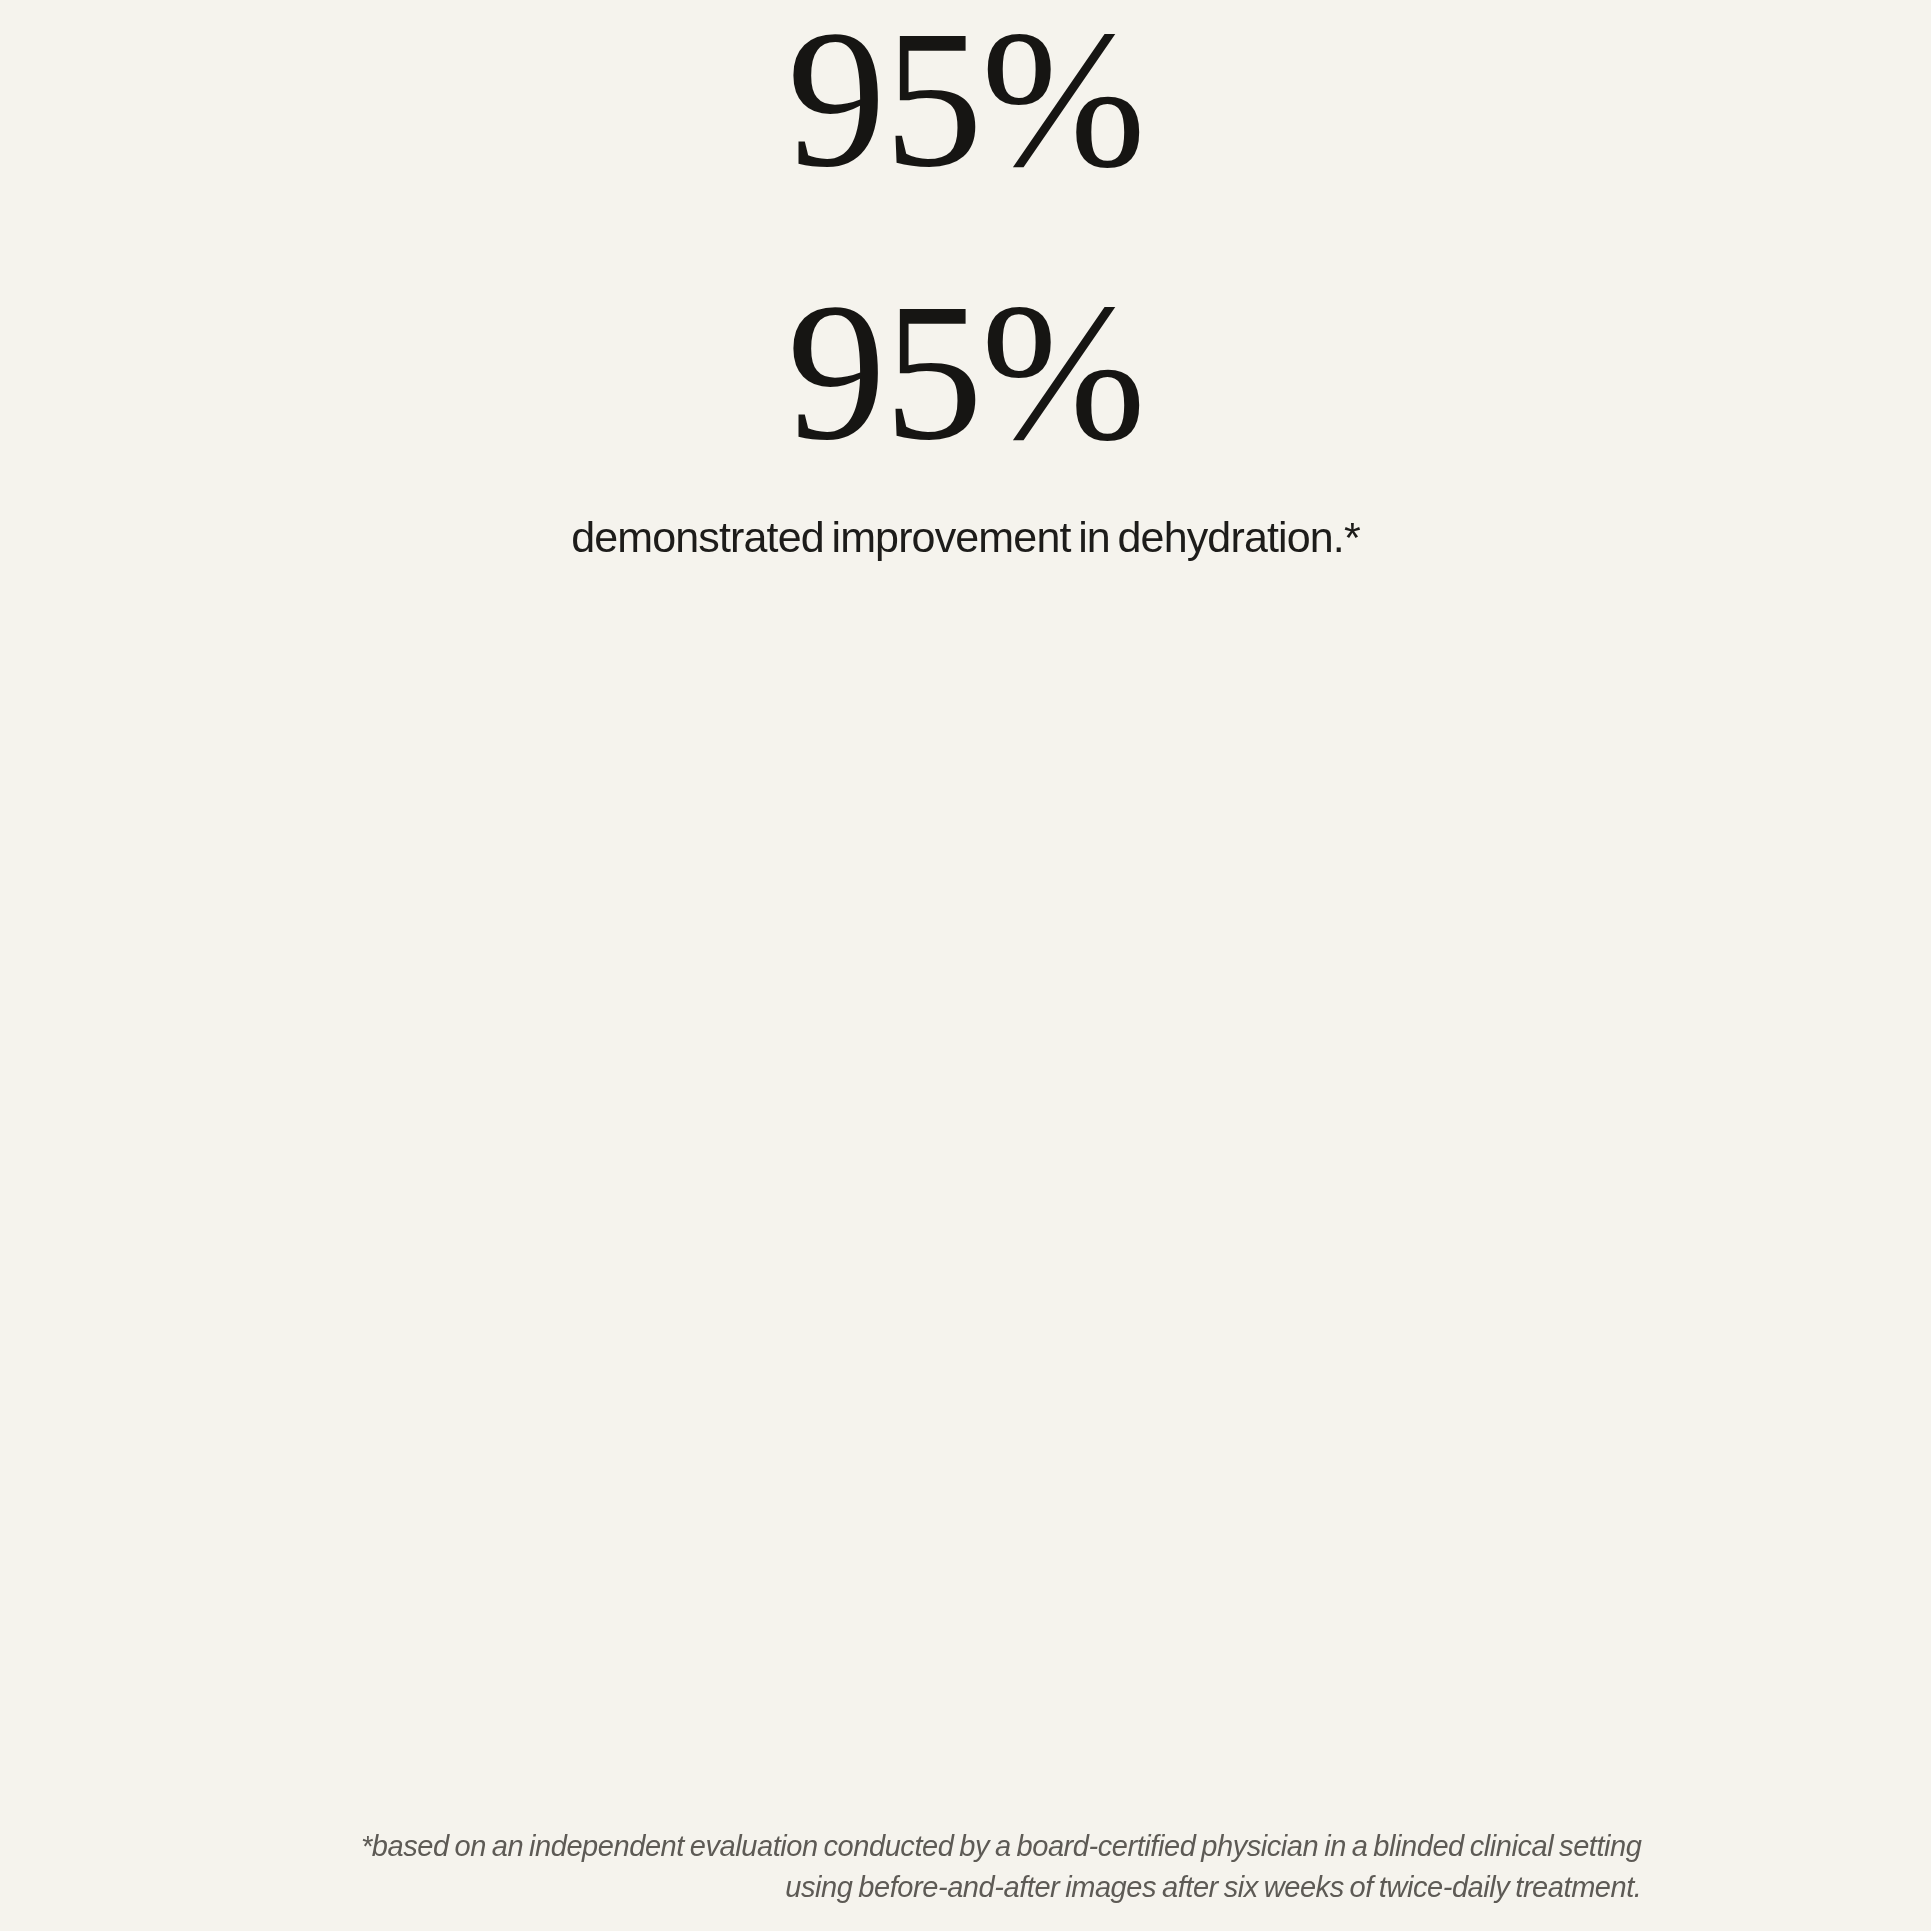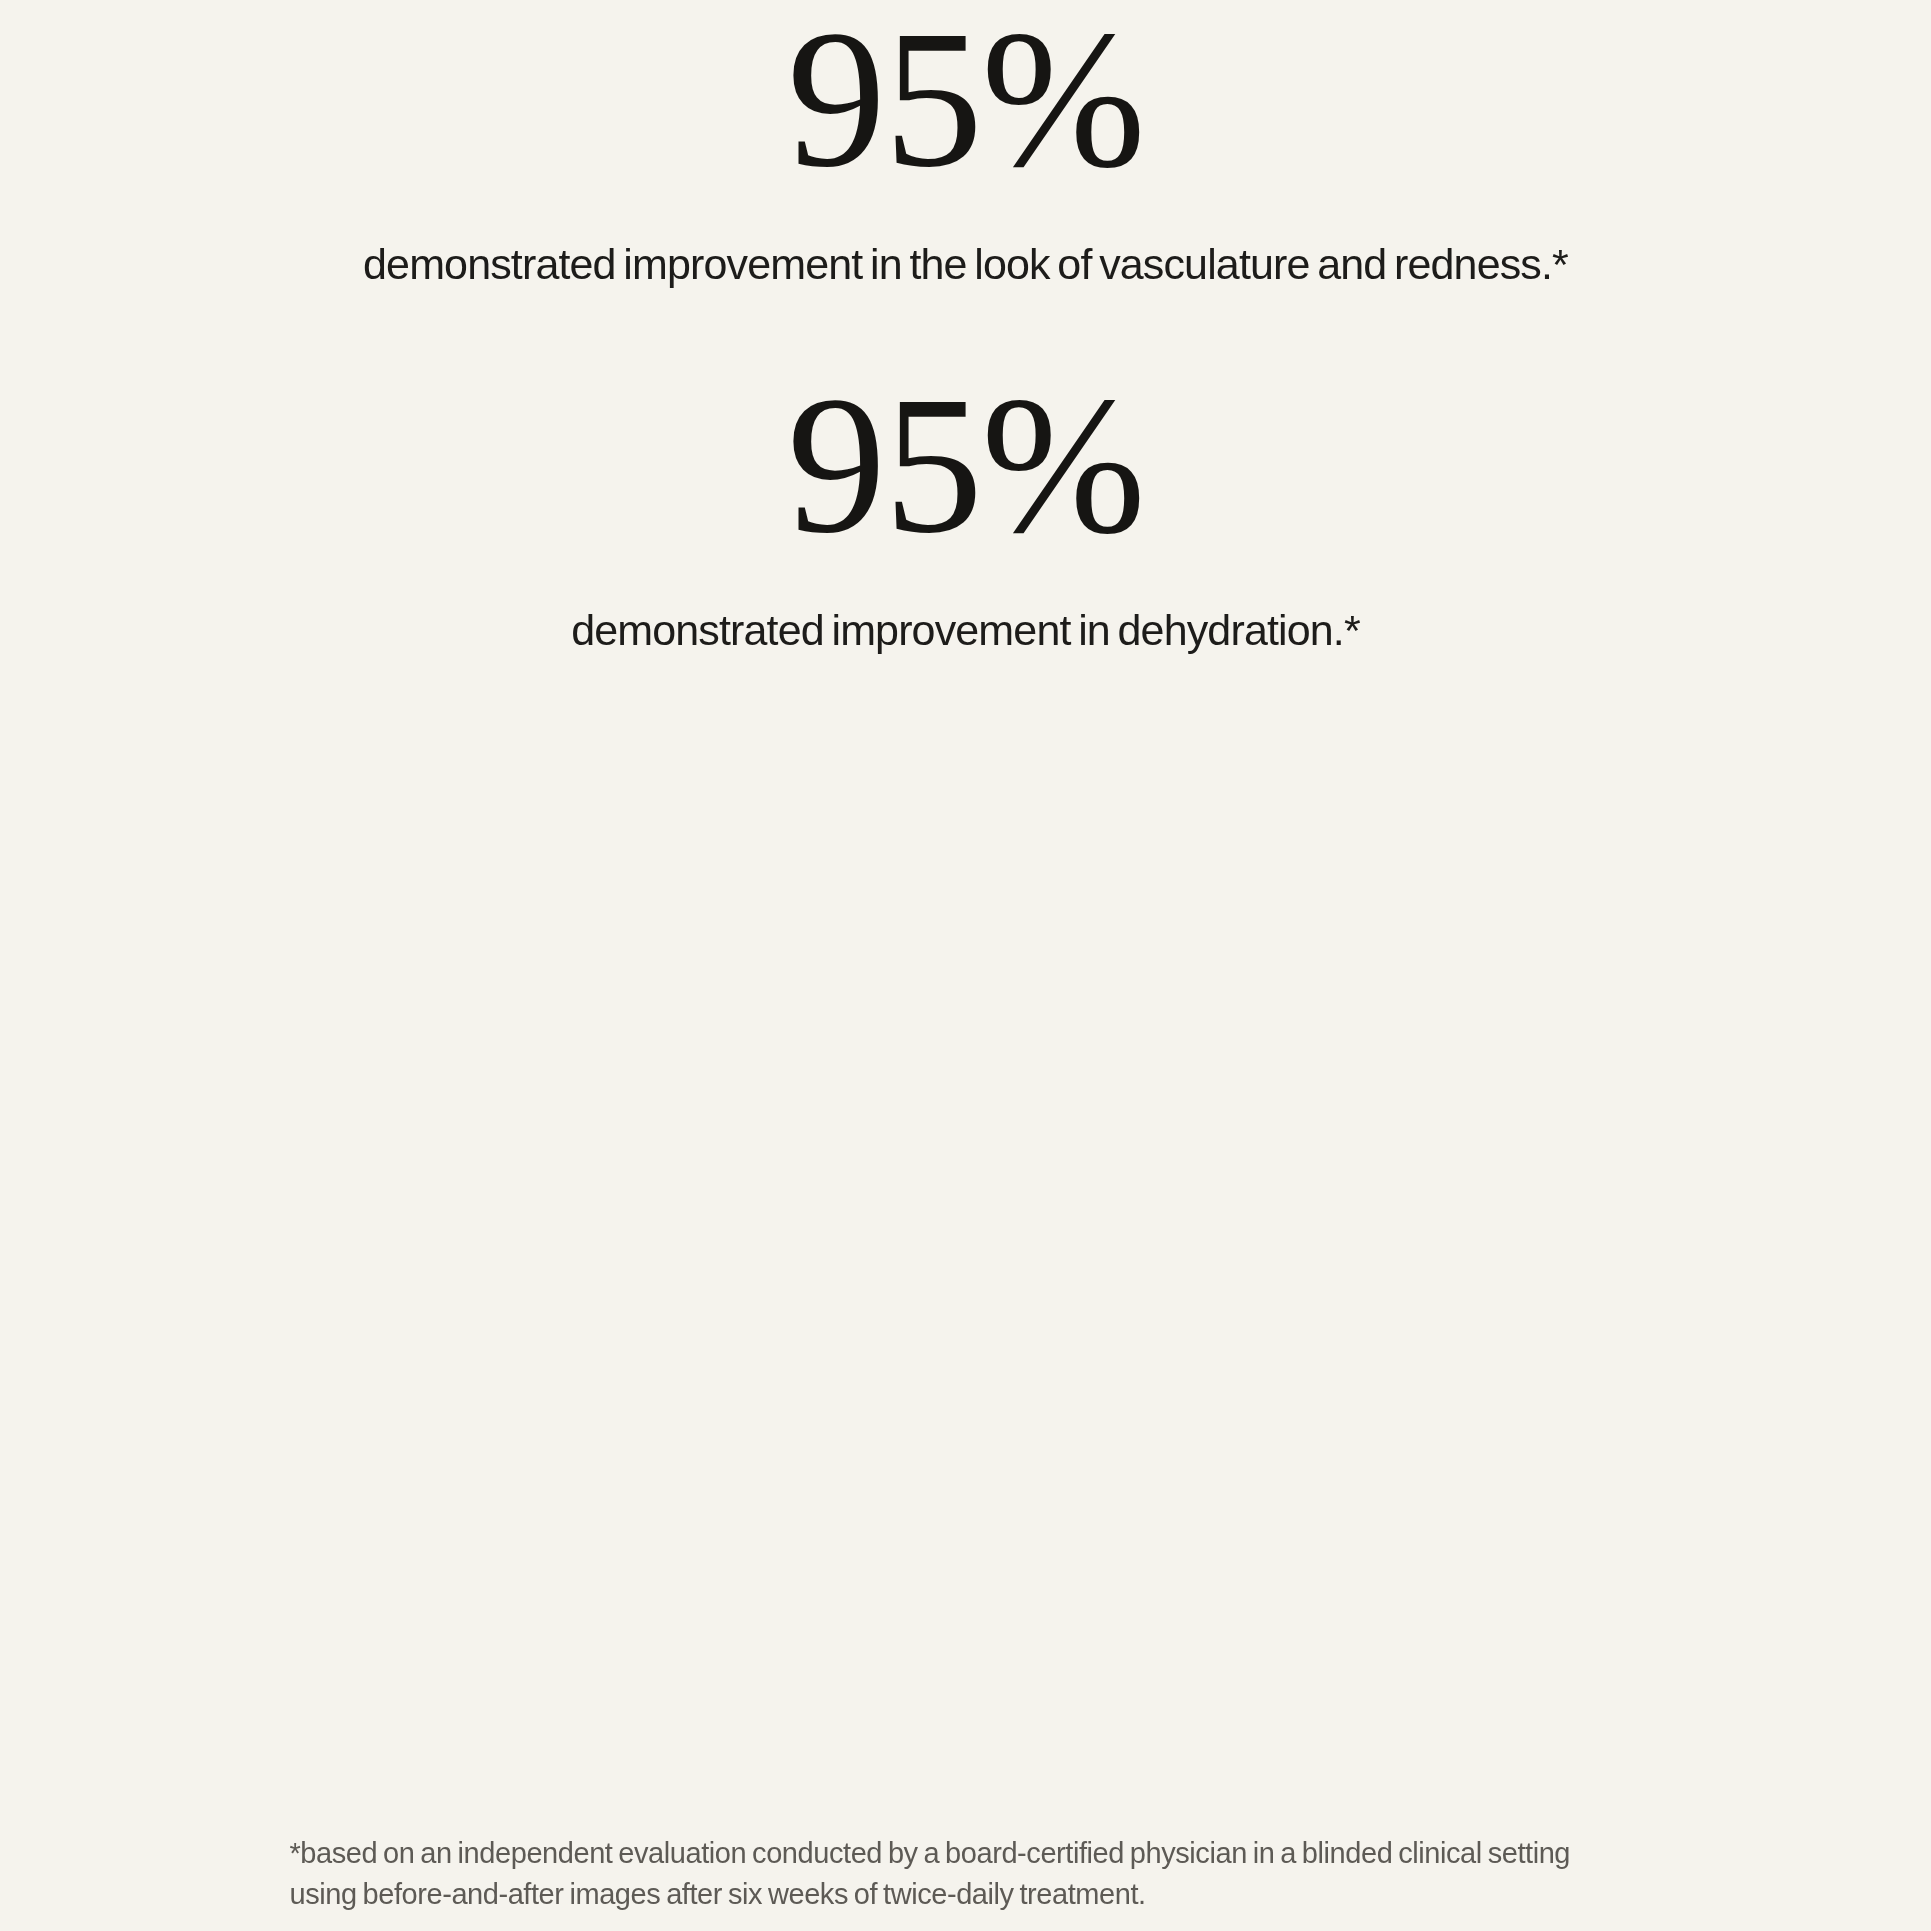--- a/index.html
+++ b/index.html
@@ -36,38 +36,38 @@
     line-height: 1.2;
     letter-spacing: -0.02em;
     word-spacing: -0.08em;
     color: #1d1c1a;
     margin: 0;
   }
   .footnote {
     position: absolute;
     left: 50%;
     transform: translateX(-50%);
-    bottom: 16px;
+    bottom: 23px;
     width: 1352px;
-    text-align: left;
+    text-align: right;
     font-size: 29px;
     line-height: 1.42;
     letter-spacing: -0.015em;
     word-spacing: -0.06em;
     color: #5d5a55;
+    font-style: italic;
   }
 </style>
 </head>
 <body>
 
 <main class="stats-panel">
 
   <section class="stat-section">
     <div class="stat-value">95%</div>
-    <p class="stat-description">demonstrated improvement in the look of vasculature and redness.*</p>
   </section>
 
   <section class="stat-section">
     <div class="stat-value">95%</div>
     <p class="stat-description">demonstrated improvement in dehydration.*</p>
   </section>
 
 
 </main>
 

